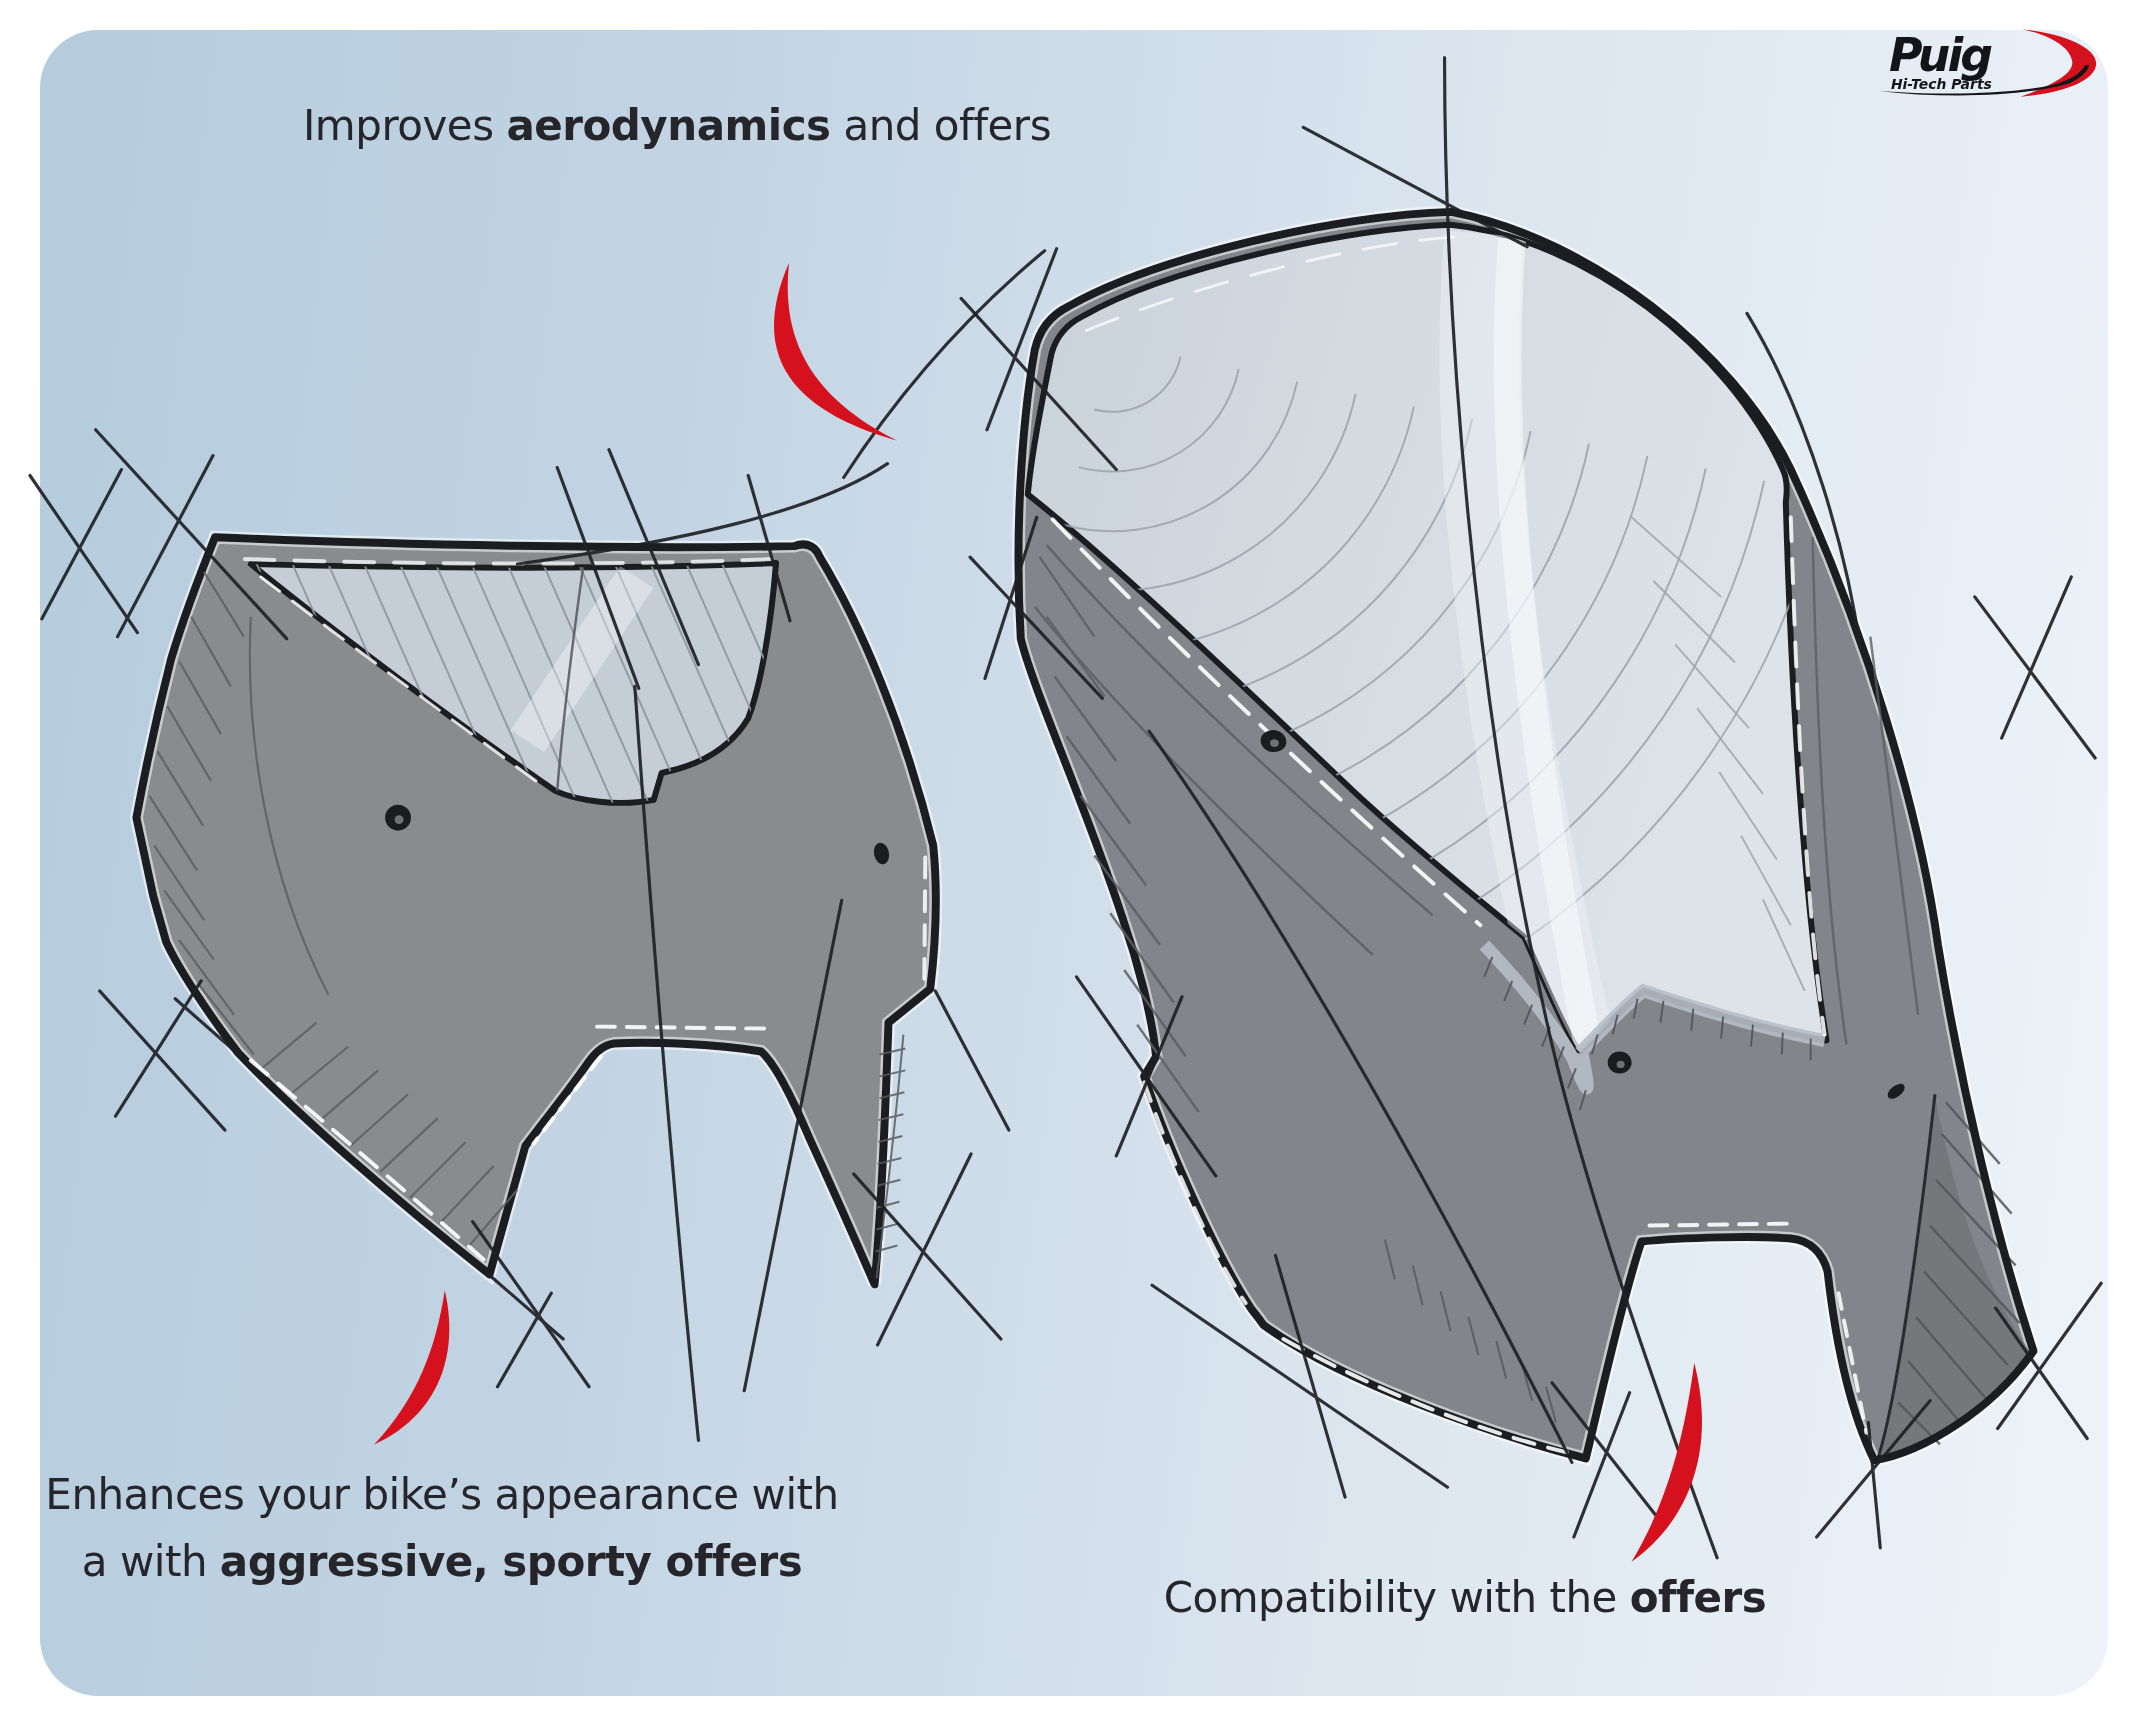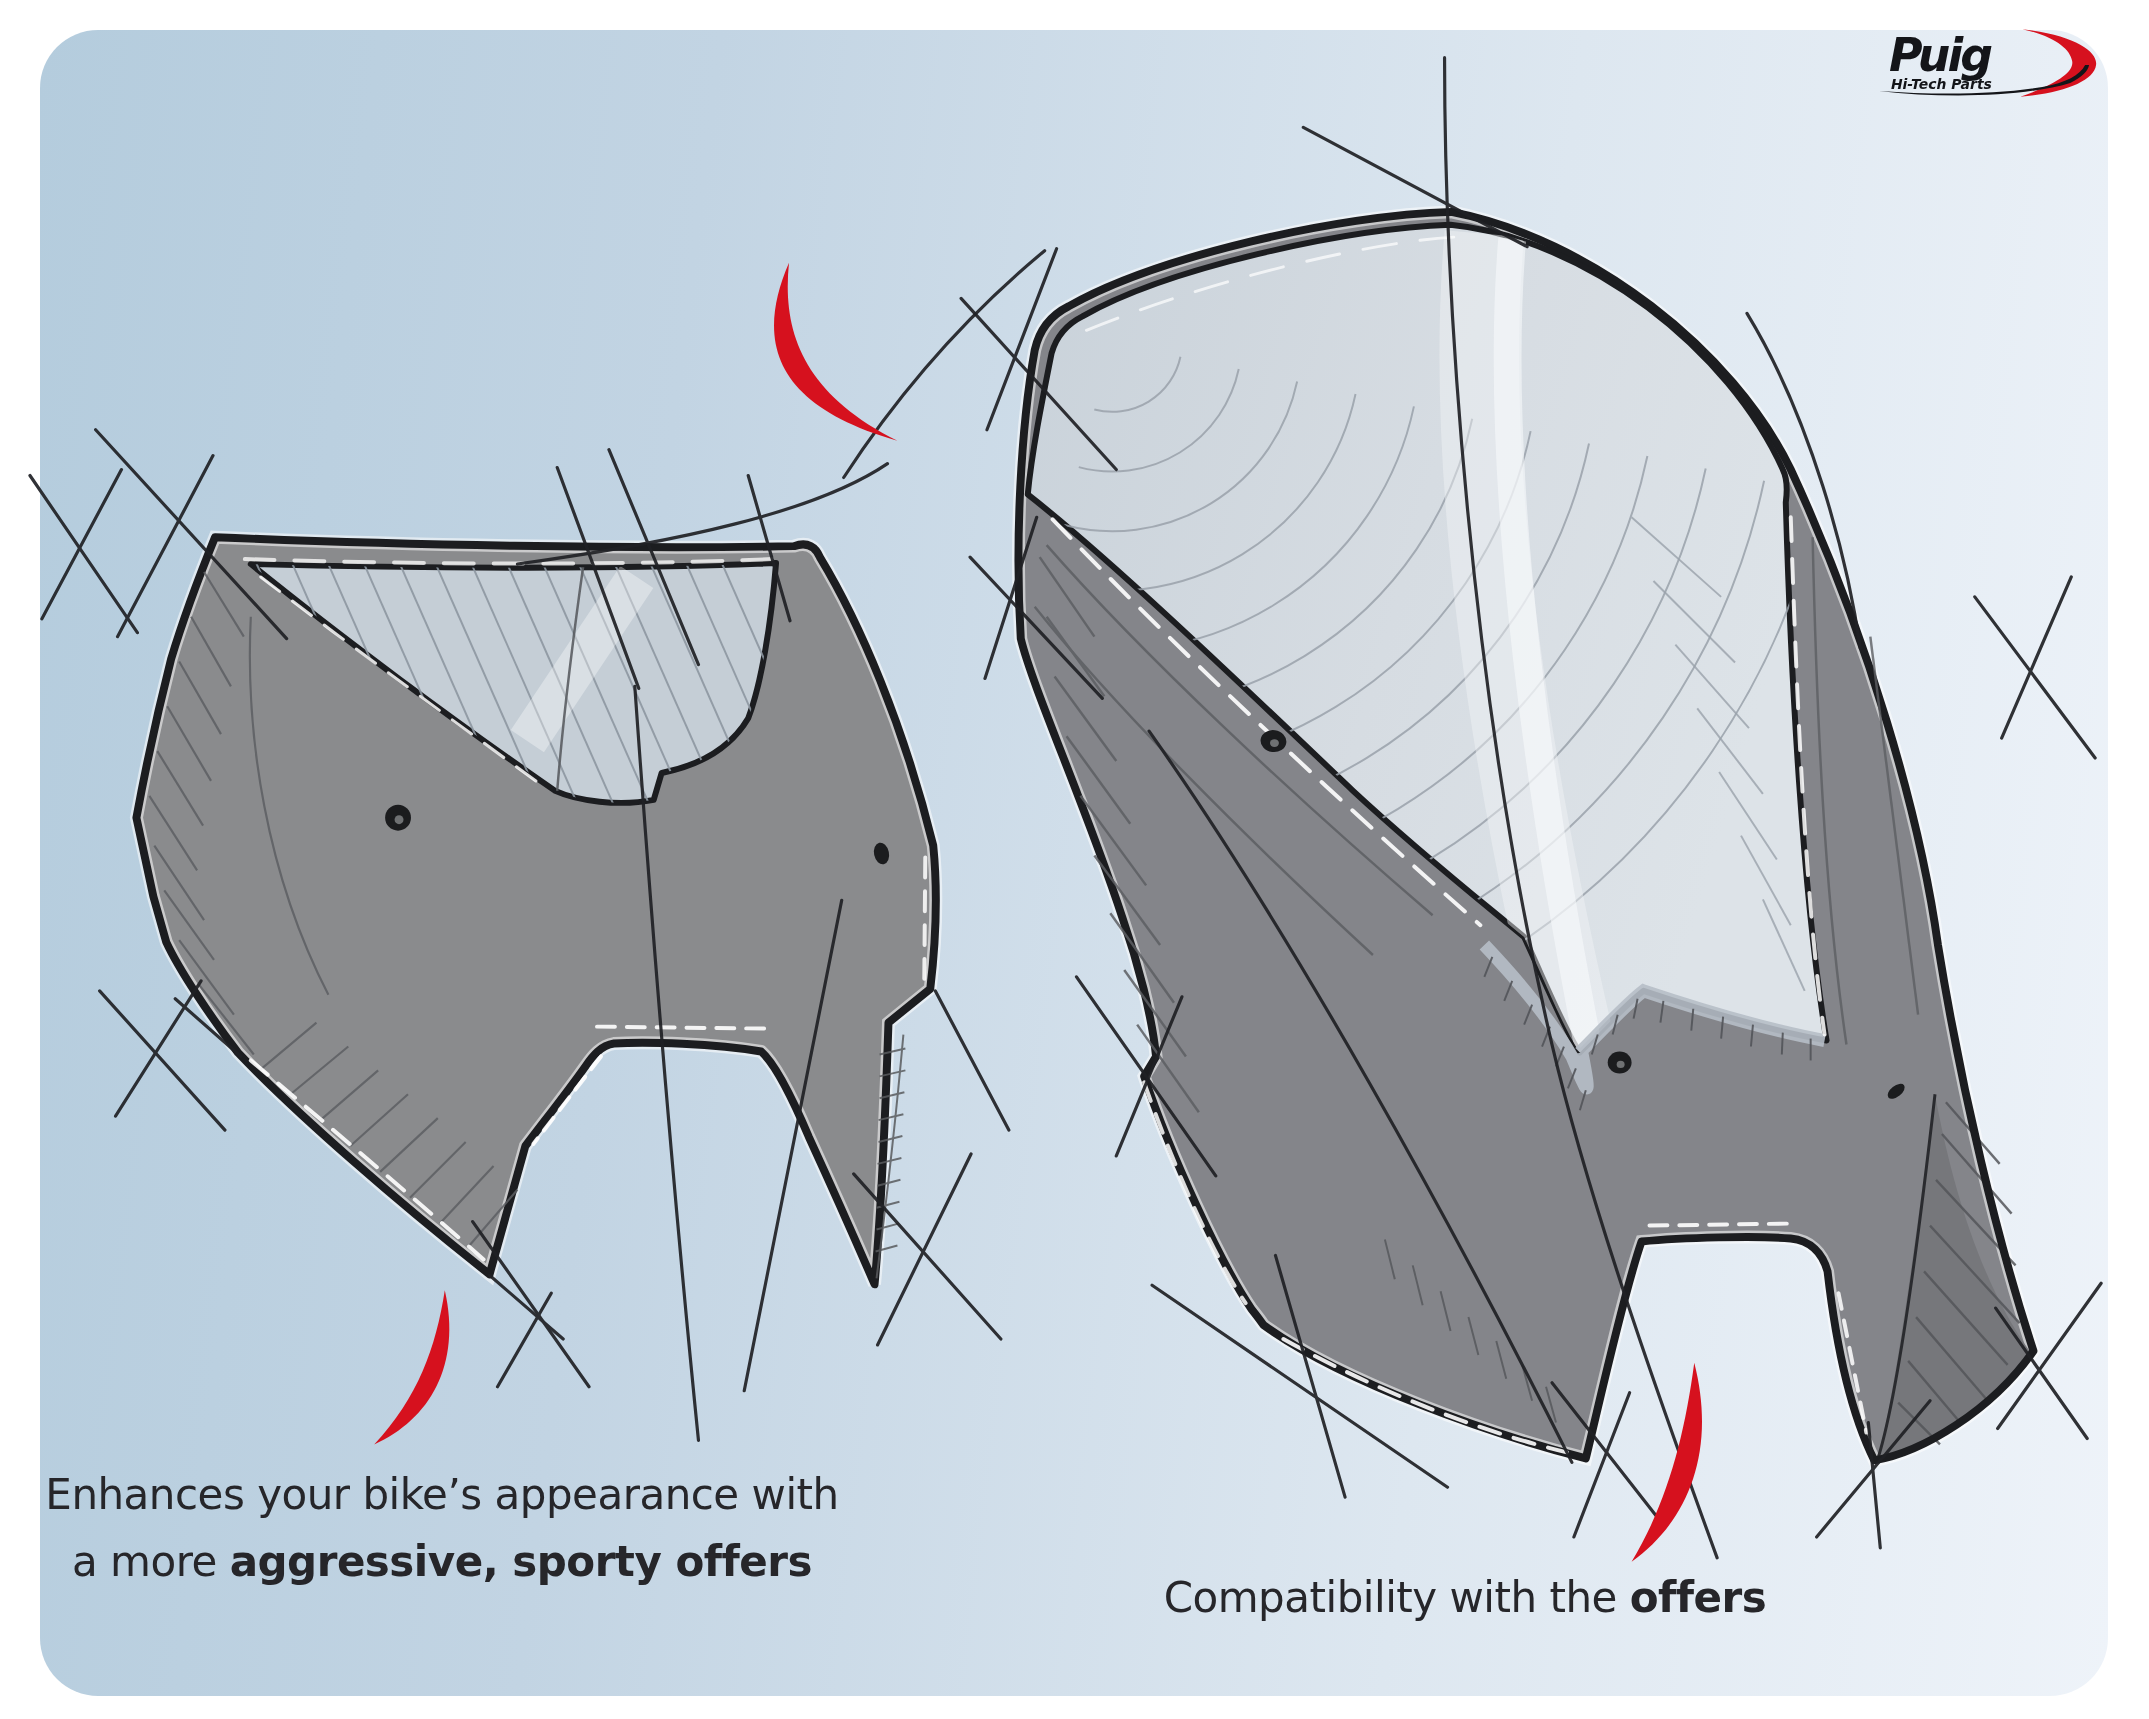--- a/index.html
+++ b/index.html
@@ -290,25 +290,26 @@
   </g>
 
   <g fill="#d6111e">
     <path d="M793,264 C758,345 780,408 902,443 C806,395 786,332 793,264 Z"></path>
     <path d="M447,1297 C464,1372 432,1427 376,1452 C420,1405 438,1355 447,1297 Z"></path>
     <path d="M1703,1370 C1726,1460 1696,1530 1640,1570 C1676,1510 1693,1445 1703,1370 Z"></path>
   </g>
 </svg>
 
 <div class="ann" id="ann-aero">
+  <div><span>Improves </span><b>aerodynamics</b><span> and offers</span></div>
 </div>
 
 <div class="ann" id="ann-style">
   <div><span>Enhances your bike’s appearance with</span></div>
-  <div><span>a more </span><b>aggressive, sporty offers</b></div>
+  <div><span>a with </span><b>aggressive, sporty offers</b></div>
 </div>
 
 <div class="ann" id="ann-radar">
   <div><span>Compatibility with the </span><b>offers</b></div>
 </div>
 
 <div class="logo">
   <svg viewBox="0 0 236 78">
     <path d="M150,6 C202,12 226,28 224,42 C222,58 192,70 148,74 C188,60 202,48 200,38 C198,26 182,13 150,6 Z" fill="#d6111e"></path>
     <path d="M6,68 C72,76 152,74 198,60 C210,54 216,48 217,42 L213,42 C208,52 194,60 170,64 C122,72 62,72 6,68 Z" fill="#141519"></path>

